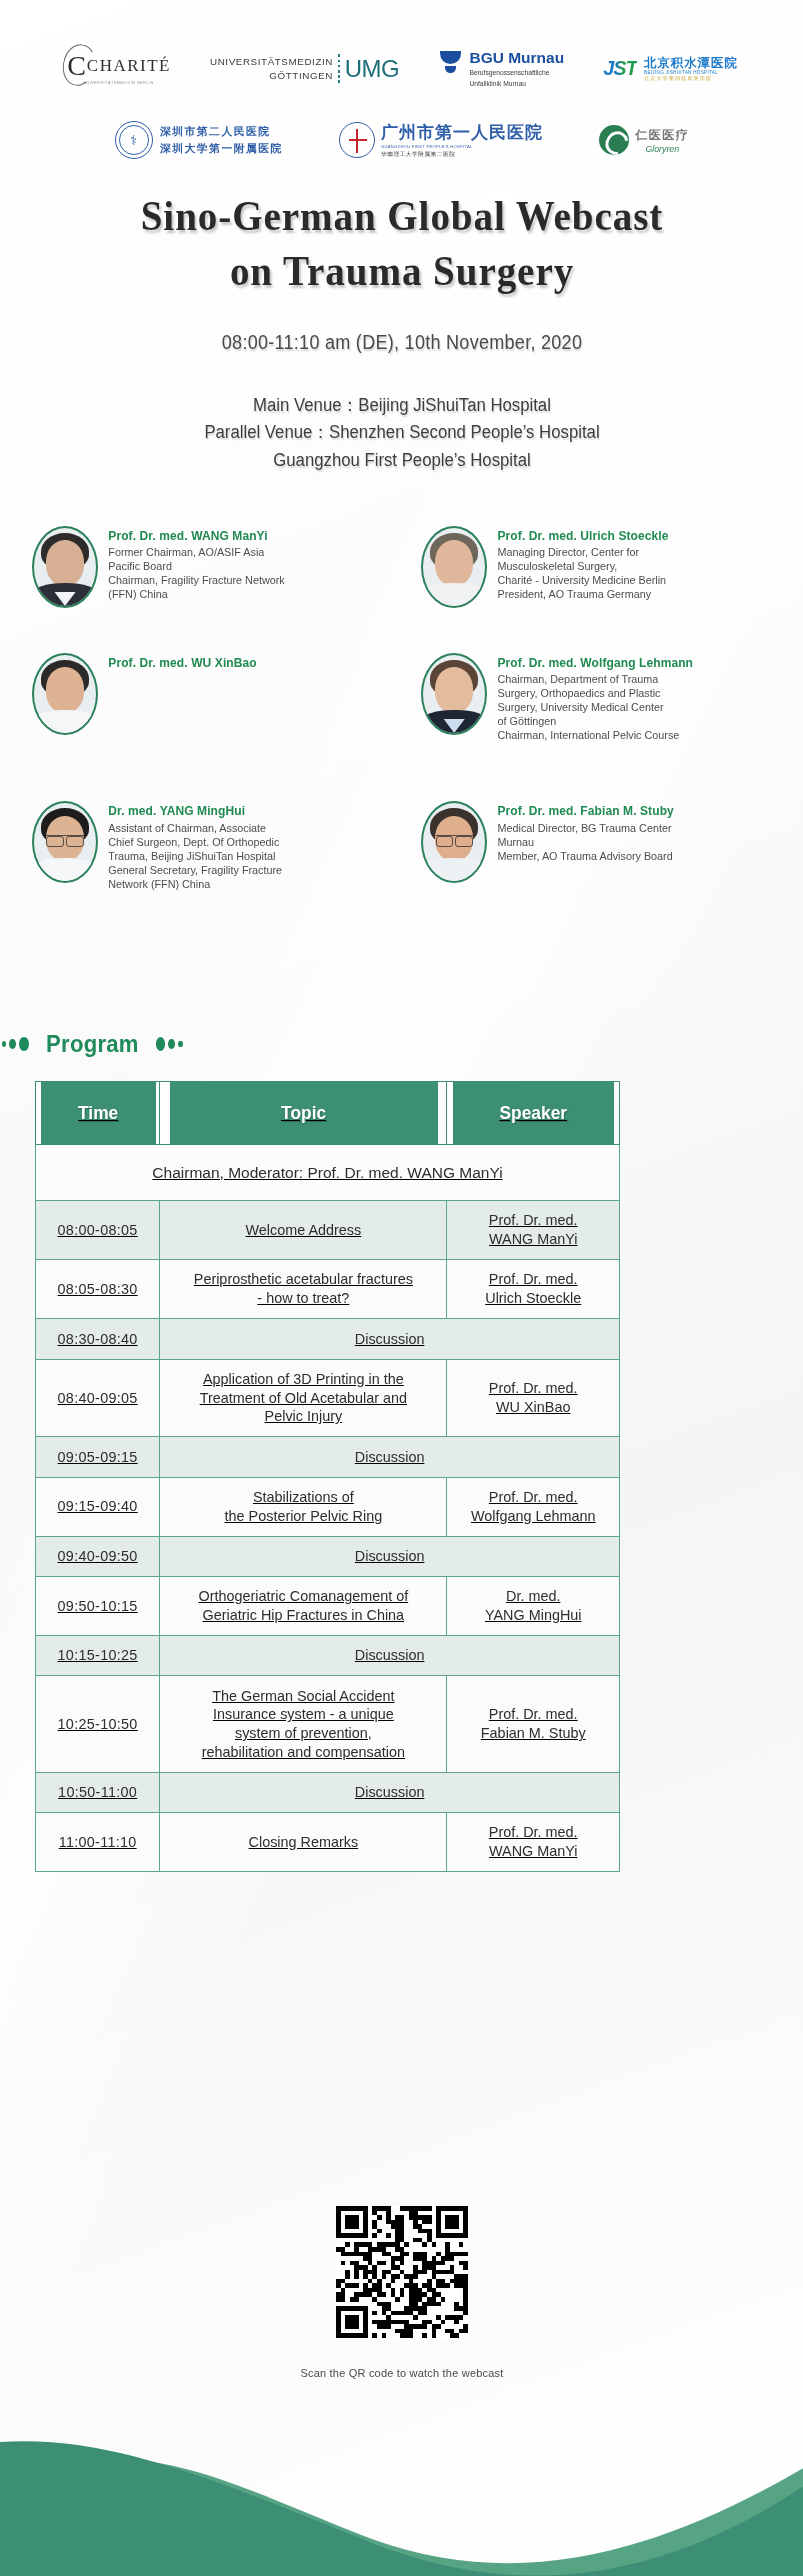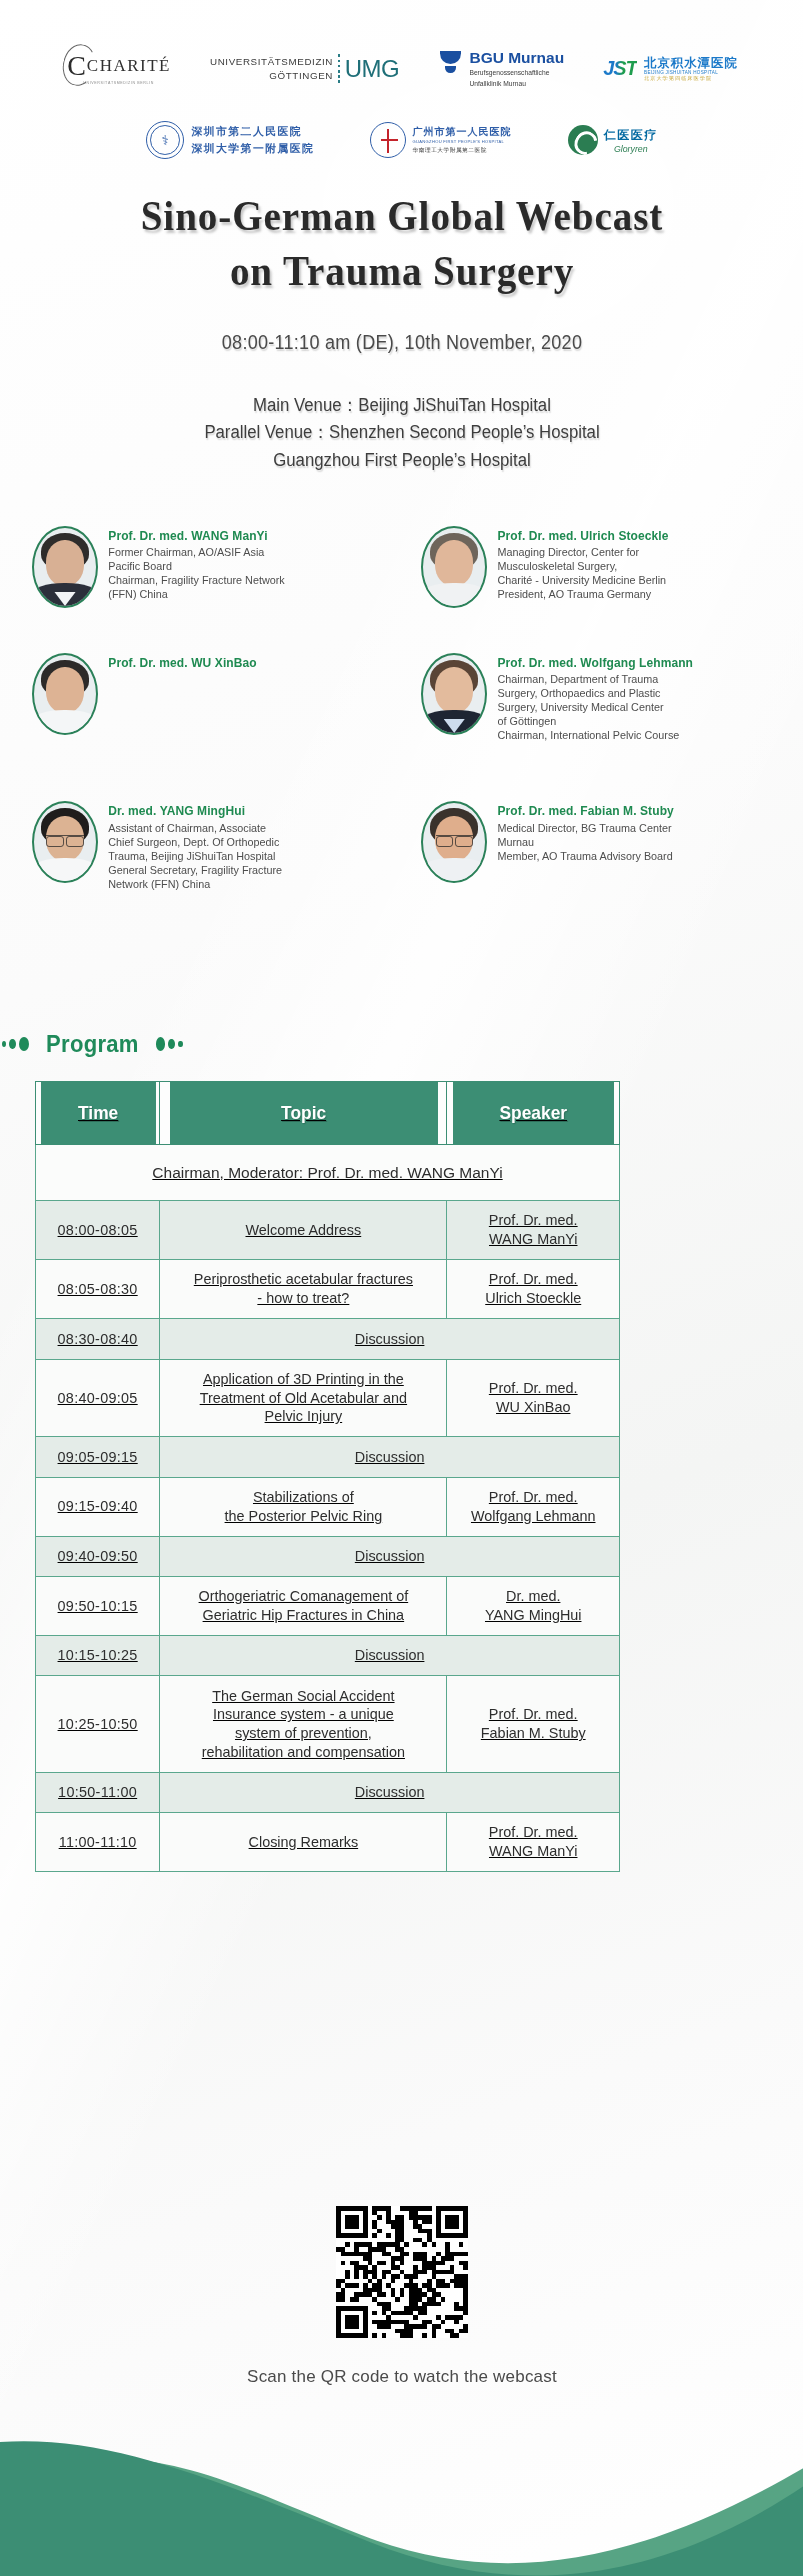--- a/index.html
+++ b/index.html
@@ -57,29 +57,29 @@
               display:flex; align-items:center; justify-content:center; }
   .szh-seal:before { content:""; position:absolute; inset:3.1px; border:0.5px solid #2f5ea8; border-radius:50%; }
   .szh-seal span { font-size:13.4px; color:#2f5ea8; }
   .szh-cn { font-size:10.8px; color:#2f5ea8; letter-spacing:1.5px; line-height:1.6; font-weight:bold; }
 
   .gz { display:flex; align-items:center; gap:6.2px; }
   .gz-seal { width:36px; height:36px; border:1.5px solid #2f5ea8; border-radius:50%; position:relative;
              display:flex; align-items:center; justify-content:center; }
   .gz-seal:before { content:""; position:absolute; left:50%; top:6.2px; margin-left:-1px; width:2.1px; height:24px; background:#c4232b;}
   .gz-seal:after { content:""; position:absolute; left:9.3px; top:15.5px; width:17.5px; height:2.1px; background:#c4232b;}
-  .gz-cn { font-size:10px; font-weight:bold; color:#2f5ea8; letter-spacing:1px; }
+  .gz-cn { font-size:17px; font-weight:bold; color:#2f5ea8; letter-spacing:1px; }
   .gz-en { font-size:4.1px; color:#2f5ea8; letter-spacing:0.3px; }
   .gz-cn2 { font-size:5.7px; color:#333; letter-spacing:0.5px; margin-top:2.1px; }
 
   .glory { display:flex; align-items:center; gap:6.2px; }
   .glory-mark { width:30px; height:30px; border-radius:50%; background:#2b7d52; position:relative; }
   .glory-mark:before { content:""; position:absolute; left:7.2px; top:6.2px; width:15.5px; height:17.5px;
      border:3.6px solid #fff; border-radius:50%; border-right-color:transparent; transform:rotate(35deg); }
-  .glory-cn { font-size:12px; font-weight:bold; color:#0369a1; letter-spacing:1.5px; }
+  .glory-cn { font-size:12px; font-weight:bold; color:#737373; letter-spacing:1.5px; }
   .glory-en { font-size:8.8px; font-style:italic; color:#2b7d52; text-align:center; }
 
   
   .title-wrap { position:absolute; left:0; width:804px; top:189px; text-align:center; }
   .title-line {
     font-family:"Liberation Serif", serif; font-weight:bold; font-size:42px; color:#2a2a2a;
     letter-spacing:1px; line-height:1.30; text-shadow: 2.1px 2.6px 2.6px rgba(0,0,0,0.22);
     transform: scaleX(0.93);
   }
   .date-line { position:absolute; left:0; width:804px; top:331px; text-align:center;
@@ -139,21 +139,21 @@
   td.col-speaker { width:216px; }
   tr.shaded td { background:#e4ece8; }
   tr.plain td { background:#fafbfa; }
   tr.chair td { background:#fbfcfb; font-size:15.5px; padding:17.5px 5.2px; }
   td.full { }
 
   
   .qr-box { position:absolute; left:50%; margin-left:-66px; top:2206px; width:132px; height:132px; background:#fff; }
   .qr-box svg { display:block; }
   .qr-caption { position:absolute; left:0; top:2367px; width:804px; text-align:center;
-     font-size:17px; color:#4a4a4a; letter-spacing:0.2px; }
+     font-size:11px; color:#4a4a4a; letter-spacing:0.2px; }
 
   
   .waves { position:absolute; left:0; bottom:0; width:804px; height:170px; }
   .waves svg { display:block; width:804px; height:170px; }
 </style>
 </head>
 <body>
 
 <div class="bg-sheen"></div>
 

